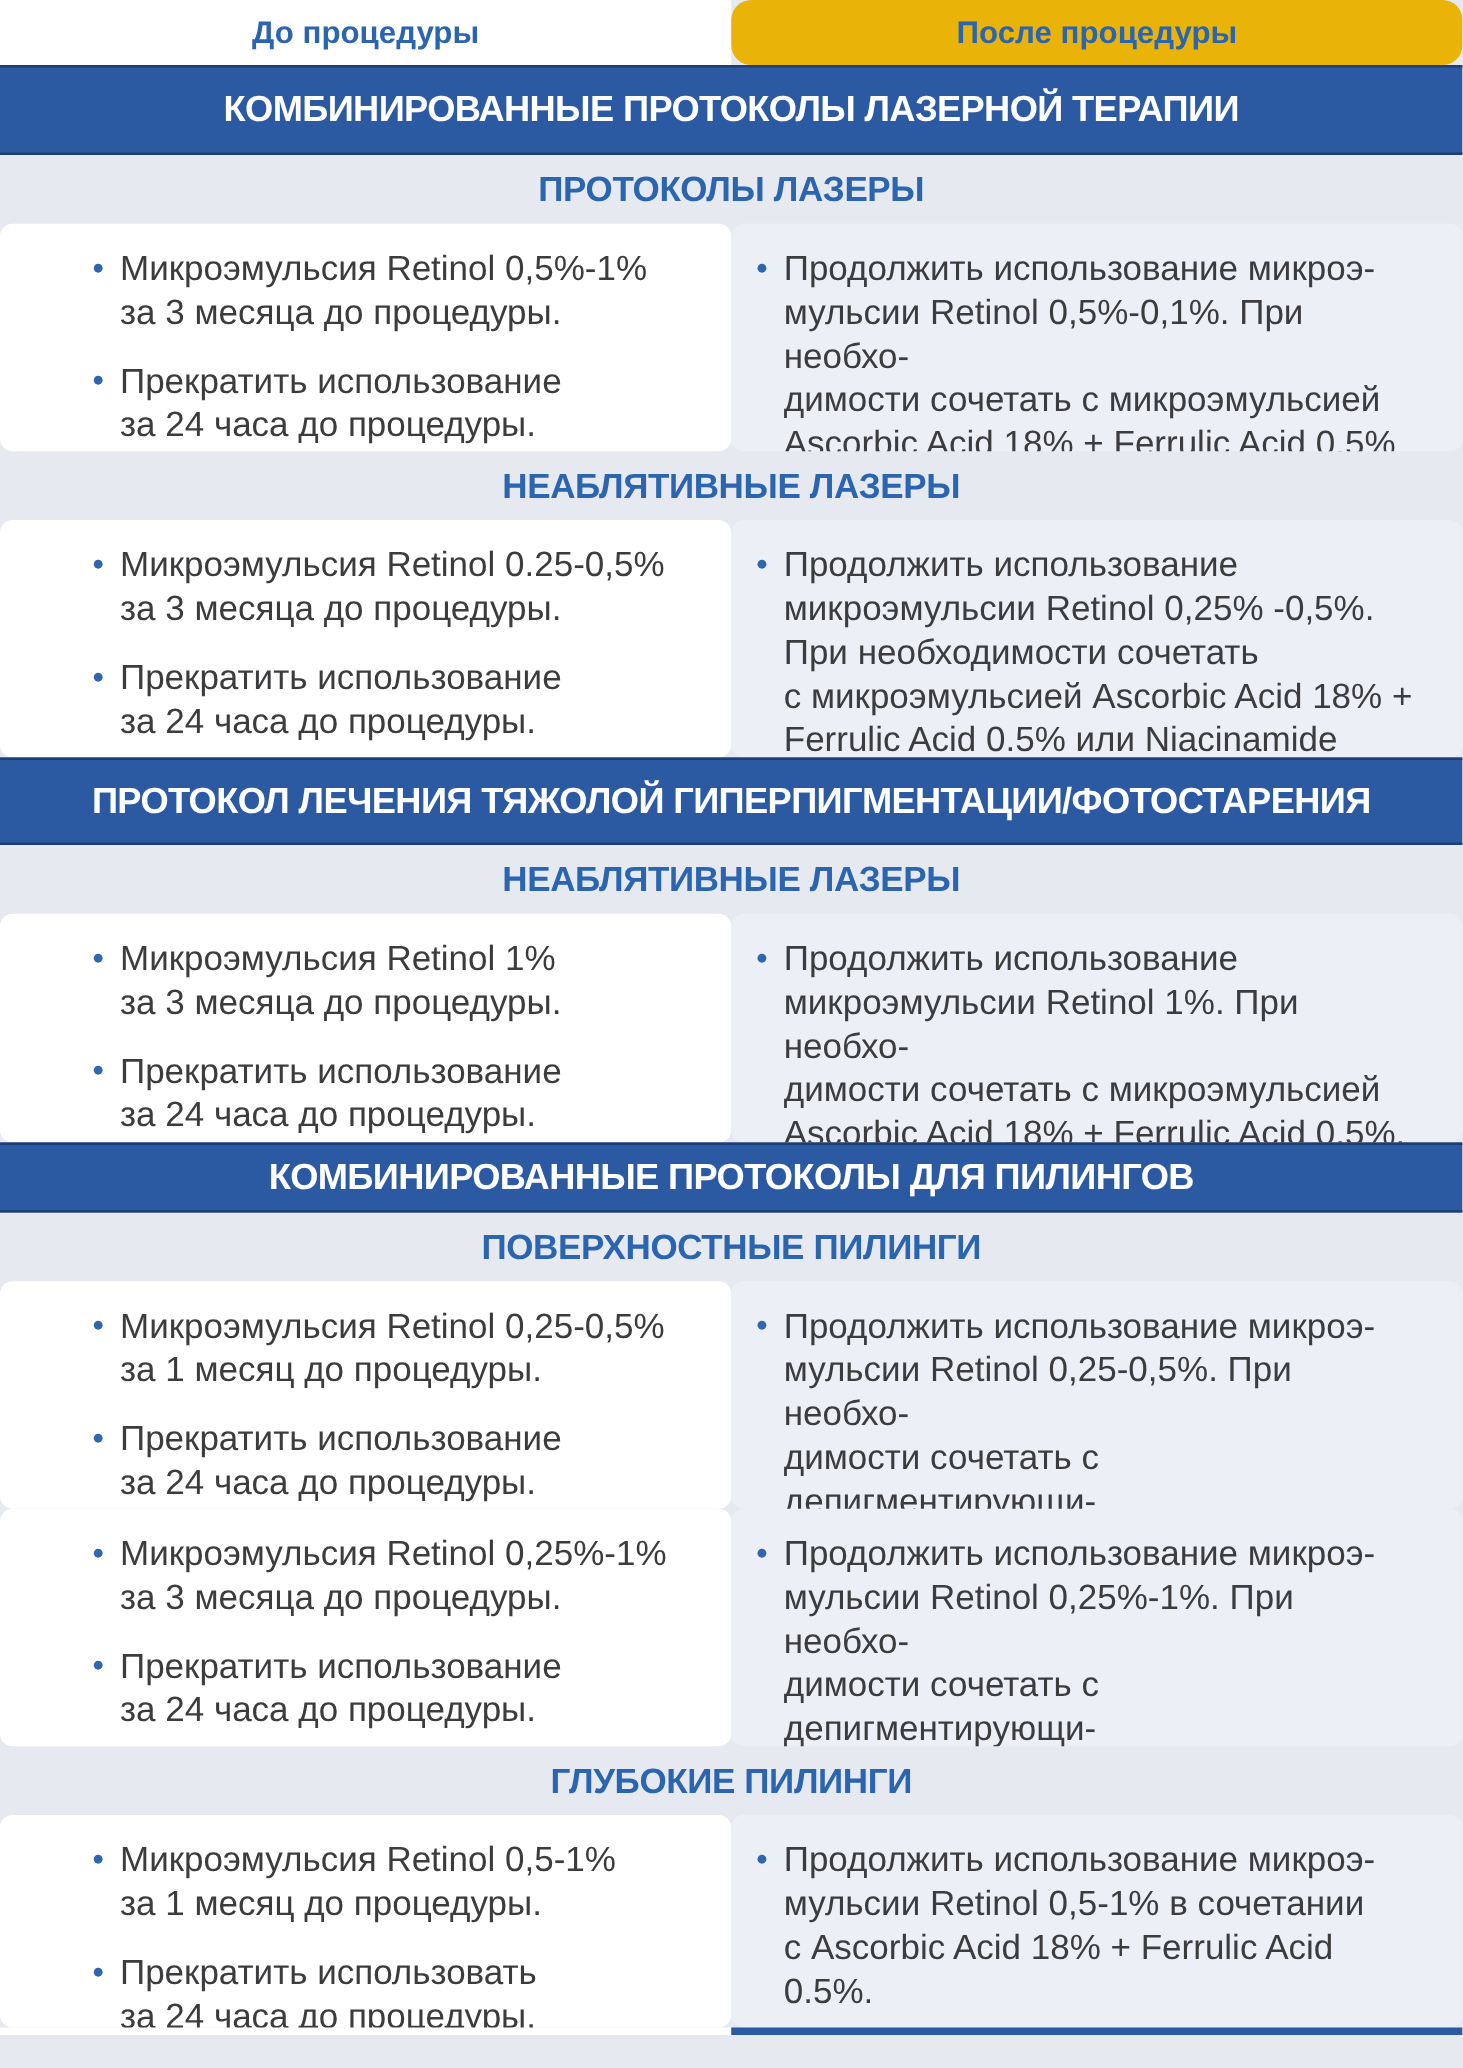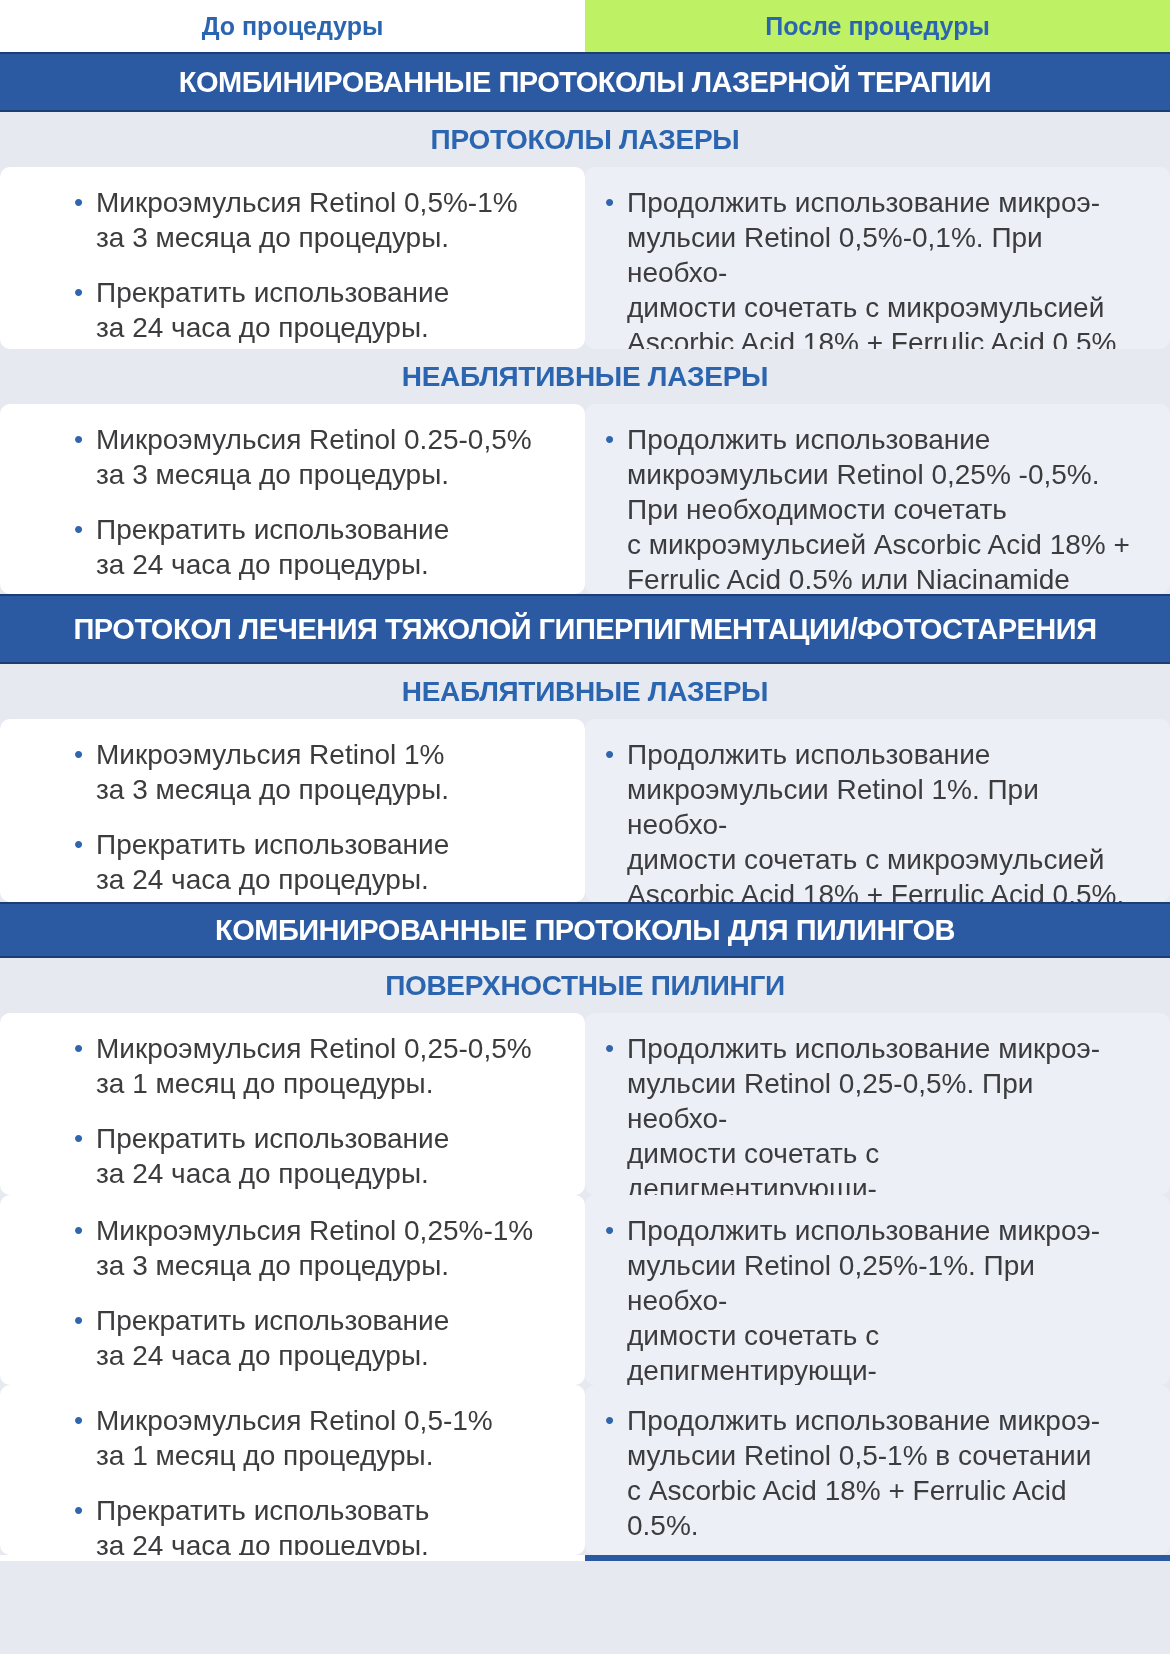--- a/index.html
+++ b/index.html
@@ -13,21 +13,21 @@
   .row{display:flex;flex-direction:row;width:100%;}
   .cell{width:585px;box-sizing:border-box;overflow:hidden;}
   .cell.left-bg{background:#ffffff;border-radius:10px;}
   .cell.right-bg{background:#edeff6;border-radius:10px;}
 
   
   .header-row{height:52px;}
   .header-cell{display:flex;align-items:center;justify-content:center;
     font-size:25px;font-weight:bold;color:#2b65b0;}
   .header-cell.before{background:#ffffff;}
-  .header-cell.after{background:#bef264;}
+  .header-cell.after{background:#eab308;border-radius:16px;}
 
   
   .band{
     width:100%;box-sizing:border-box;
     background:#2b5aa3;
     border-top:2px solid #1c3e74;border-bottom:2px solid #1c3e74;
     color:#ffffff;font-weight:bold;font-size:29px;letter-spacing:-0.5px;
     display:flex;align-items:center;justify-content:center;text-align:center;
   }
   
@@ -60,21 +60,21 @@
 
   <div class="row header-row">
     <div class="cell header-cell before">
       <span>До процедуры</span>
     </div>
     <div class="cell header-cell after">
       <span>После процедуры</span>
     </div>
   </div>
 
-  <div class="band" style="height:60px">
+  <div class="band" style="height:72px">
     <span>КОМБИНИРОВАННЫЕ ПРОТОКОЛЫ ЛАЗЕРНОЙ ТЕРАПИИ</span>
   </div>
 
   <div class="subheader">ПРОТОКОЛЫ ЛАЗЕРЫ</div>
   <div class="row" style="height:182px">
     <div class="cell left-bg">
       <ul class="bullets">
         <li>Микроэмульсия Retinol 0,5%-1%
 за 3 месяца до процедуры.</li>
         <li>Прекратить использование
@@ -175,20 +175,21 @@
       <ul class="bullets">
         <li>Продолжить использование микроэ-
 мульсии Retinol 0,25%-1%. При необхо-
 димости сочетать с депигментирующи-
 ми микроэмульсиями Alpha arbutin 2% /
 Niacinamide 10% / Azelac acid 10%.</li>
       </ul>
     </div>
   </div>
 
+  <div class="subheader">ГЛУБОКИЕ ПИЛИНГИ</div>
   <div class="row" style="height:170px">
     <div class="cell left-bg">
       <ul class="bullets">
         <li>Микроэмульсия Retinol 0,5-1%
 за 1 месяц до процедуры.</li>
         <li>Прекратить использовать
 за 24 часа до процедуры.</li>
       </ul>
     </div>
     <div class="cell right-bg right-col">

